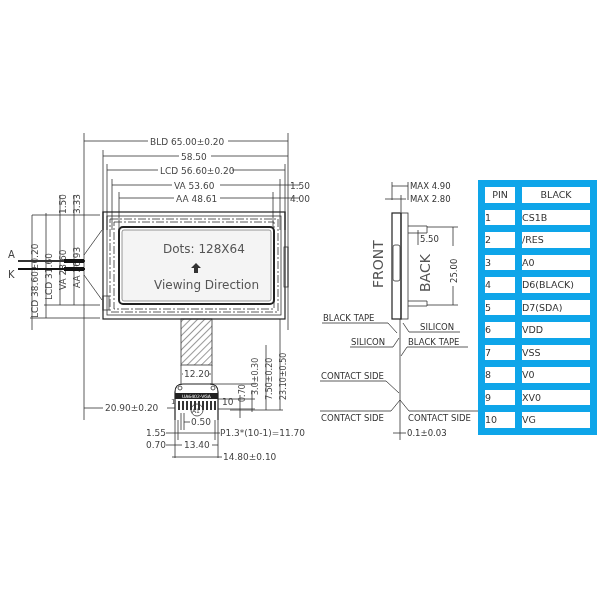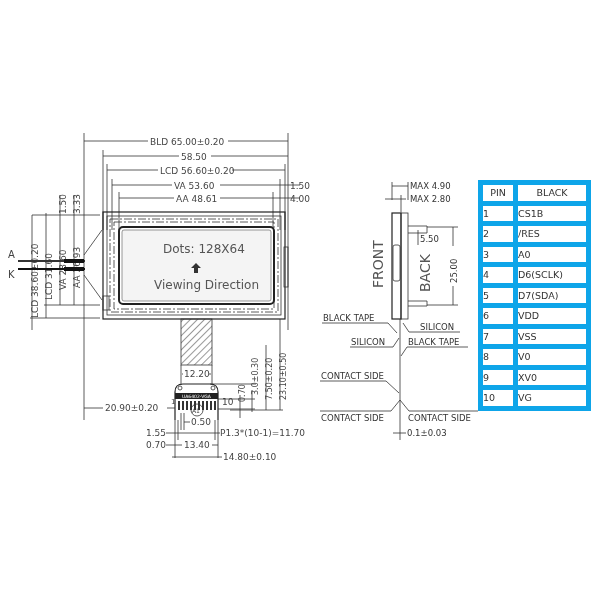--- a/index.html
+++ b/index.html
@@ -5,21 +5,21 @@
   html, body { margin: 0; padding: 0; background: #ffffff; }
   body { width: 600px; height: 600px; position: relative; overflow: hidden; font-family: "DejaVu Sans", sans-serif; }
   svg { position: absolute; left: 0; top: 0; }
   .dim { font-family: "DejaVu Sans", sans-serif; font-size: 9px; fill: #444; }
   .lbl { font-family: "DejaVu Sans", sans-serif; font-size: 8.5px; fill: #333; }
   .big { font-family: "DejaVu Sans", sans-serif; font-size: 12px; fill: #555; }
   .ln { stroke: #333; stroke-width: 0.8; fill: none; }
   .thick { stroke: #222; stroke-width: 1.2; fill: none; }
   .dash { stroke: #333; stroke-width: 0.8; fill: none; stroke-dasharray: 8 2 2 2; }
   .pin-table { position: absolute; left: 478px; top: 180px; border-collapse: collapse; font-family: "DejaVu Sans", sans-serif; font-size: 9.5px; color: #333; }
-  .pin-table td, .pin-table th { border: 5px solid #0ea5e9; height: 15.5px; padding: 0; font-weight: normal; }
+  .pin-table td, .pin-table th { border: 7px solid #0ea5e9; height: 15.5px; padding: 0; font-weight: normal; }
   .pin-table .c1 { width: 30px; }
   .pin-table .c2 { width: 68px; }
 </style>
 </head>
 <body>
 
 <svg width="600" height="600" viewBox="0 0 600 600">
   <defs>
     <pattern id="hatch" width="5" height="5" patternUnits="userSpaceOnUse" patternTransform="rotate(45)">
       <line x1="0" y1="0" x2="0" y2="5" stroke="#333" stroke-width="1"></line>
@@ -246,21 +246,21 @@
   <tr>
         <td>2</td>
         <td>/RES</td>
       </tr>
   <tr>
         <td>3</td>
         <td>A0</td>
       </tr>
   <tr>
         <td>4</td>
-        <td>D6(SCLK)</td>
+        <td>D6(BLACK)</td>
       </tr>
   <tr>
         <td>5</td>
         <td>D7(SDA)</td>
       </tr>
   <tr>
         <td>6</td>
         <td>VDD</td>
       </tr>
   <tr>

